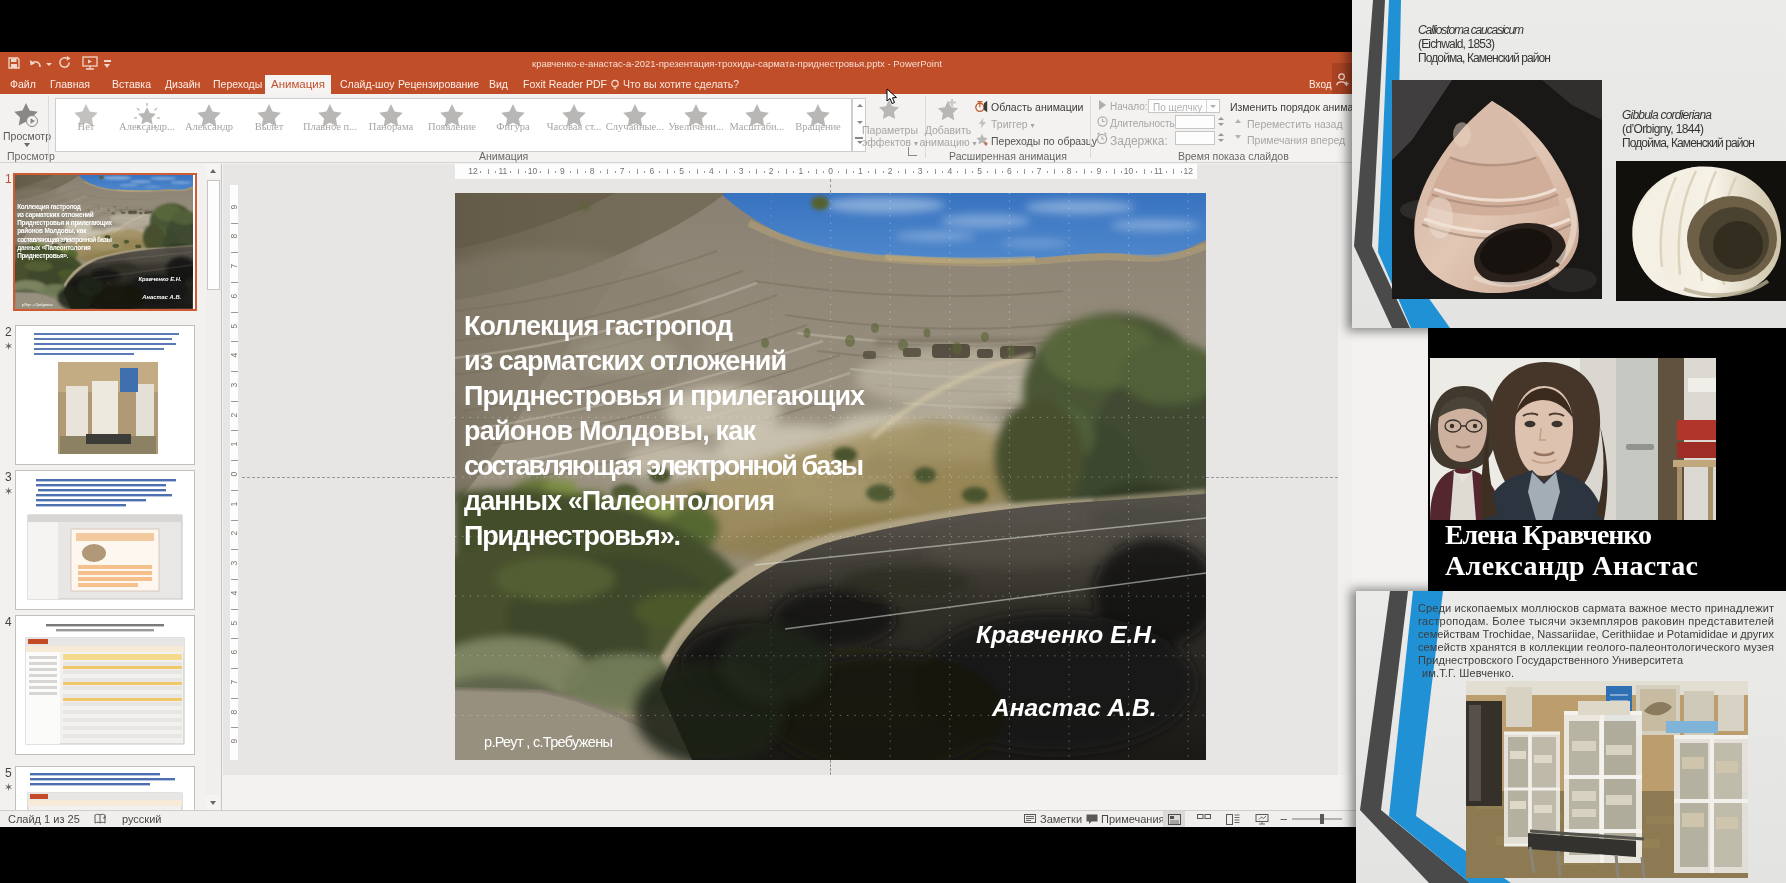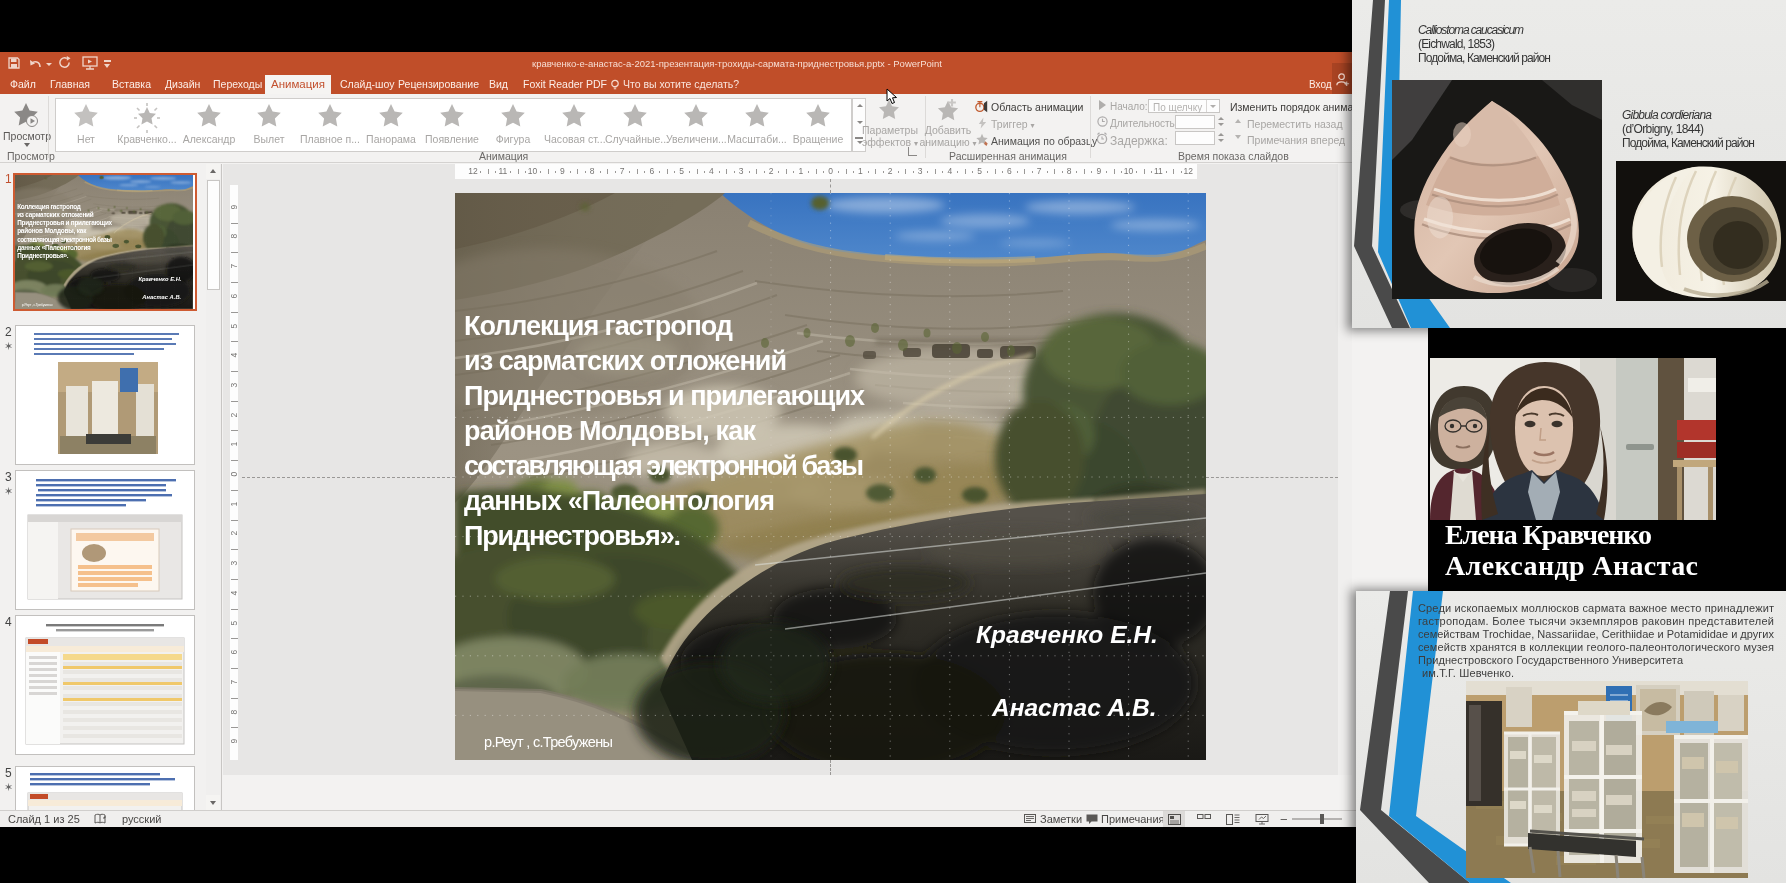--- a/index.html
+++ b/index.html
@@ -13,21 +13,21 @@
 #titlebar { position:absolute; left:0; top:0; width:100%; height:23px; background:#c04e29; }
 #titletext { position:absolute; left:524px; top:6px; width:400px; font-size:9.5px; color:#f7ddd3; white-space:nowrap;margin-left:8px; }
 #tabrow { position:absolute; left:0; top:23px; width:100%; height:19px; background:#c04e29; }
 .tab { position:absolute; top:0; height:19px; font-size:10.5px; color:#fceee8; line-height:19px; }
 #activetab { position:absolute; left:265px; top:0px; width:66px; height:19px; background:#f5f4f2; color:#c3512e; text-align:center; line-height:19px; font-size:11.5px; }
 #ribbon { position:absolute; left:0; top:42px; width:100%; height:69px; background:#f3f2f1; border-bottom:1px solid #d4d2d0; }
 .grplabel { position:absolute; top:56px; font-size:10.5px; color:#6a6866; }
 .gsep { position:absolute; top:2px; height:62px; width:1px; background:#dcdad8; }
 #gallery { position:absolute; left:55px; top:4px; width:797px; height:54px; background:#fff; border:1px solid #cfcdcb; }
 .gitem { position:absolute; top:2px; width:60px; height:50px; text-align:center; }
-.gitem .lbl { position:absolute; top:32px; width:100%; font-size:10.5px; color:#a8a6a4; white-space:nowrap; overflow:visible; }
+.gitem .lbl { position:absolute; top:20px; width:100%; font-size:10.5px; color:#a8a6a4; white-space:nowrap; overflow:visible;font-family:Liberation Serif, serif; }
 .gitem svg { margin-top:2px; }
 .ricon-lbl { font-size:10.5px; color:#5c5a58; text-align:center; }
 
 
 #mainbody { position:absolute; left:0; top:112px; width:100%; height:663px; }
 #hruler { position:absolute; left:232px; top:0px; width:742px; height:15px; background:#fdfdfd; }
 #vruler { position:absolute; left:7px; top:21px; width:8px; height:575px; background:#fdfdfd; }
 .ruln { position:absolute; font-size:8.5px; color:#767472; }
 .tick { position:absolute; background:#9a9896; }
 .thumbslide { border:1px solid #c2c0be; background:#fff; }
@@ -343,21 +343,21 @@
               <g stroke="#c5c3c1" stroke-width="1.6">
                 <path d="M15 0 L15 3"></path>
                 <path d="M15 27 L15 30"></path>
                 <path d="M2 15 L5 15"></path>
                 <path d="M25 15 L28 15"></path>
                 <path d="M5 5 L7.5 7.5"></path>
                 <path d="M25 5 L22.5 7.5"></path>
                 <path d="M5 25 L7.5 22.5"></path>
                 <path d="M25 25 L22.5 22.5"></path>
               </g>
-            </svg><div class="lbl">Кравченко...</div></div>
+            </svg><div class="lbl">Александр...</div></div>
           <div class="gitem" style="left: 123px;"><svg width="26" height="26" viewBox="0 0 26 26">
               <path d="M13 1 L16.6 8.6 L24.8 9.7 L18.9 15.4 L20.3 23.6 L13 19.7 L5.7 23.6 L7.1 15.4 L1.2 9.7 L9.4 8.6 Z" fill="#b9b7b5"></path>
             </svg><div class="lbl">Александр</div></div>
           <div class="gitem" style="left: 183px;"><svg width="26" height="26" viewBox="0 0 26 26">
               <path d="M13 1 L16.6 8.6 L24.8 9.7 L18.9 15.4 L20.3 23.6 L13 19.7 L5.7 23.6 L7.1 15.4 L1.2 9.7 L9.4 8.6 Z" fill="#b9b7b5"></path>
             </svg><div class="lbl">Вылет</div></div>
           <div class="gitem" style="left: 244px;"><svg width="26" height="26" viewBox="0 0 26 26">
               <path d="M13 1 L16.6 8.6 L24.8 9.7 L18.9 15.4 L20.3 23.6 L13 19.7 L5.7 23.6 L7.1 15.4 L1.2 9.7 L9.4 8.6 Z" fill="#b9b7b5"></path>
             </svg><div class="lbl">Плавное п...</div></div>
           <div class="gitem" style="left: 305px;"><svg width="26" height="26" viewBox="0 0 26 26">
@@ -415,21 +415,21 @@
     </svg>
     <div class="abs" style="left:991px;top:7px;font-size:10.5px;color:#3d3b39;">Область анимации</div>
     <svg class="abs" style="left:977px;top:23px" width="11" height="12" viewBox="0 0 12 12">
           <path d="M7 0 L2 7 L5 7 L4 12 L10 5 L6.5 5 Z" fill="#c4c2c0"></path>
         </svg>
     <div class="abs" style="left:991px;top:24px;font-size:10.5px;color:#a8a6a4;">Триггер <span style="font-size:8px;">▾</span></div>
     <svg class="abs" style="left:975px;top:39px" width="14" height="13" viewBox="0 0 16 16">
       <path d="M8 1 L10 5.5 L15 6 L11.5 9.3 L12.4 14 L8 11.7 L3.6 14 L4.5 9.3 L1 6 L6 5.5 Z" fill="#b9b7b5"></path>
       <path d="M12 10 L15 13 L13.5 16 L10.5 13.5 Z" fill="#c0714f"></path>
     </svg>
-    <div class="abs" style="left:991px;top:41px;font-size:10.5px;color:#525150;">Анимация по образцу</div>
+    <div class="abs" style="left:991px;top:41px;font-size:10.5px;color:#525150;">Переходы по образцу</div>
     <div class="grplabel" style="left:949px;">Расширенная анимация</div>
     <div class="gsep" style="left:1090px;"></div>
 
     <svg class="abs" style="left:1098px;top:6px" width="9" height="10" viewBox="0 0 9 10">
           <path d="M1 0 L8 5 L1 10 Z" fill="#b0aeac"></path>
         </svg>
     <div class="abs" style="left:1110px;top:7px;font-size:10px;color:#a8a6a4;">Начало:</div>
     <div class="abs" style="left:1148px;top:4.5px;width:72px;height:14px;background:#fdfdfd;border:1px solid #c8c6c4;">
       <div style="position:absolute;left:4px;top:2px;font-size:10px;color:#b5b3b1;">По щелчку</div>
       <div style="position:absolute;right:0;top:0;width:13px;height:12px;border-left:1px solid #d8d6d4;">

